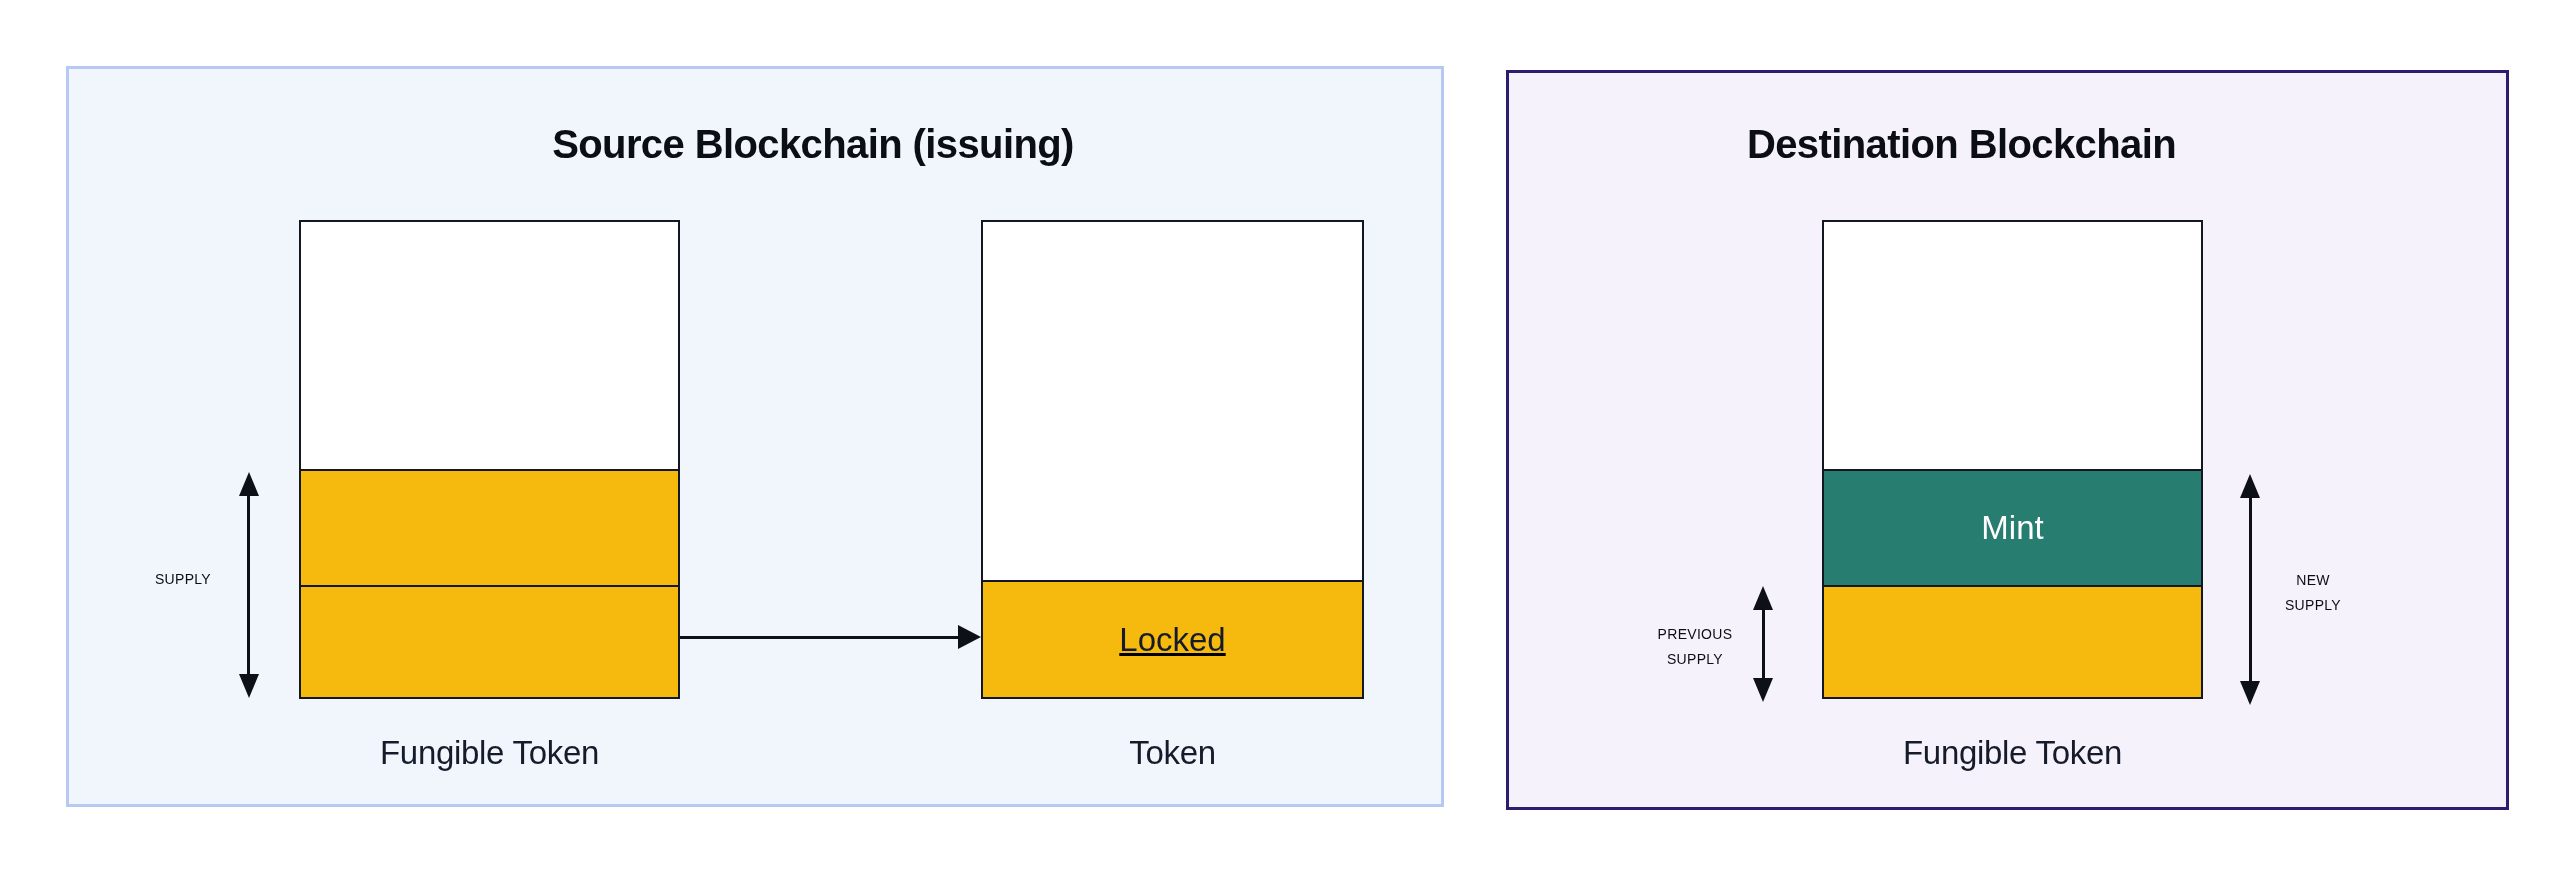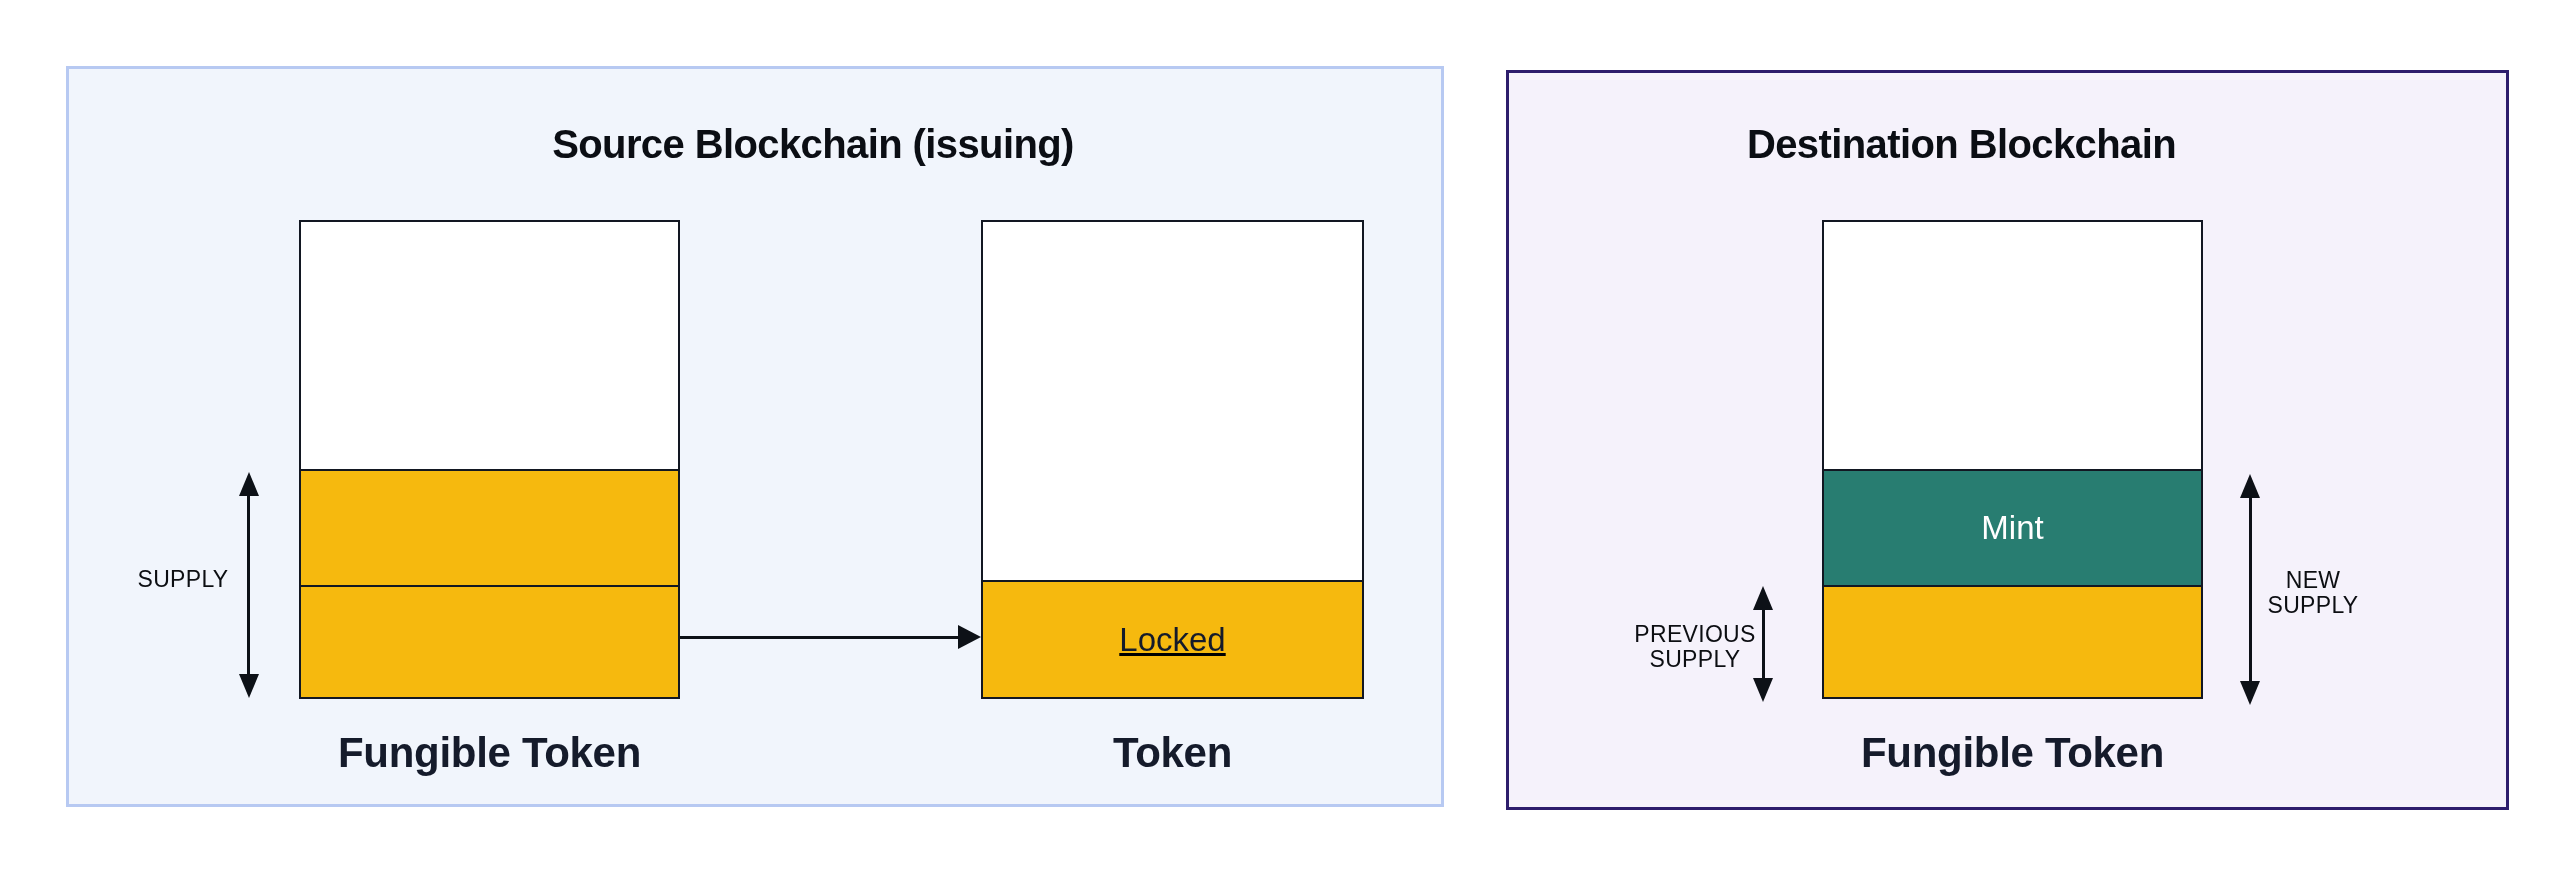--- a/index.html
+++ b/index.html
@@ -45,26 +45,26 @@
   }
   .seg{box-sizing:border-box;width:100%;display:flex;align-items:center;justify-content:center;}
   .seg.divided{border-top:2.2px solid var(--box-border);}
   .seg.white{background:#ffffff;}
   .seg.amber{background:var(--amber);}
   .seg.teal{background:var(--teal);}
   .seg-label{font-size:33px;font-weight:500;color:var(--label-text);}
   .seg-label.light{color:var(--mint-text);}
   .box-label{
     position:absolute;text-align:center;
-    font-size:42px;font-weight:700;line-height:33px;letter-spacing:-0.3px;
+    font-size:33px;font-weight:400;line-height:33px;letter-spacing:-0.3px;
     color:var(--label-text);
   }
   .small-label{
     position:absolute;text-align:center;
-    font-size:23px;font-weight:500;line-height:25.4px;letter-spacing:0.3px;
+    font-size:14px;font-weight:500;line-height:25.4px;letter-spacing:0.3px;
     color:var(--small-label-text);
   }
   .shaft-v{position:absolute;width:2.8px;background:var(--arrow);}
   .shaft-h{position:absolute;height:2.8px;background:var(--arrow);}
   .tri{position:absolute;width:0;height:0;}
   .tri.up{border-left:10px solid transparent;border-right:10px solid transparent;border-bottom:24px solid var(--arrow);}
   .tri.down{border-left:10px solid transparent;border-right:10px solid transparent;border-top:24px solid var(--arrow);}
   .tri.right{border-top:12px solid transparent;border-bottom:12px solid transparent;border-left:23px solid var(--arrow);}
 </style>
 </head>

